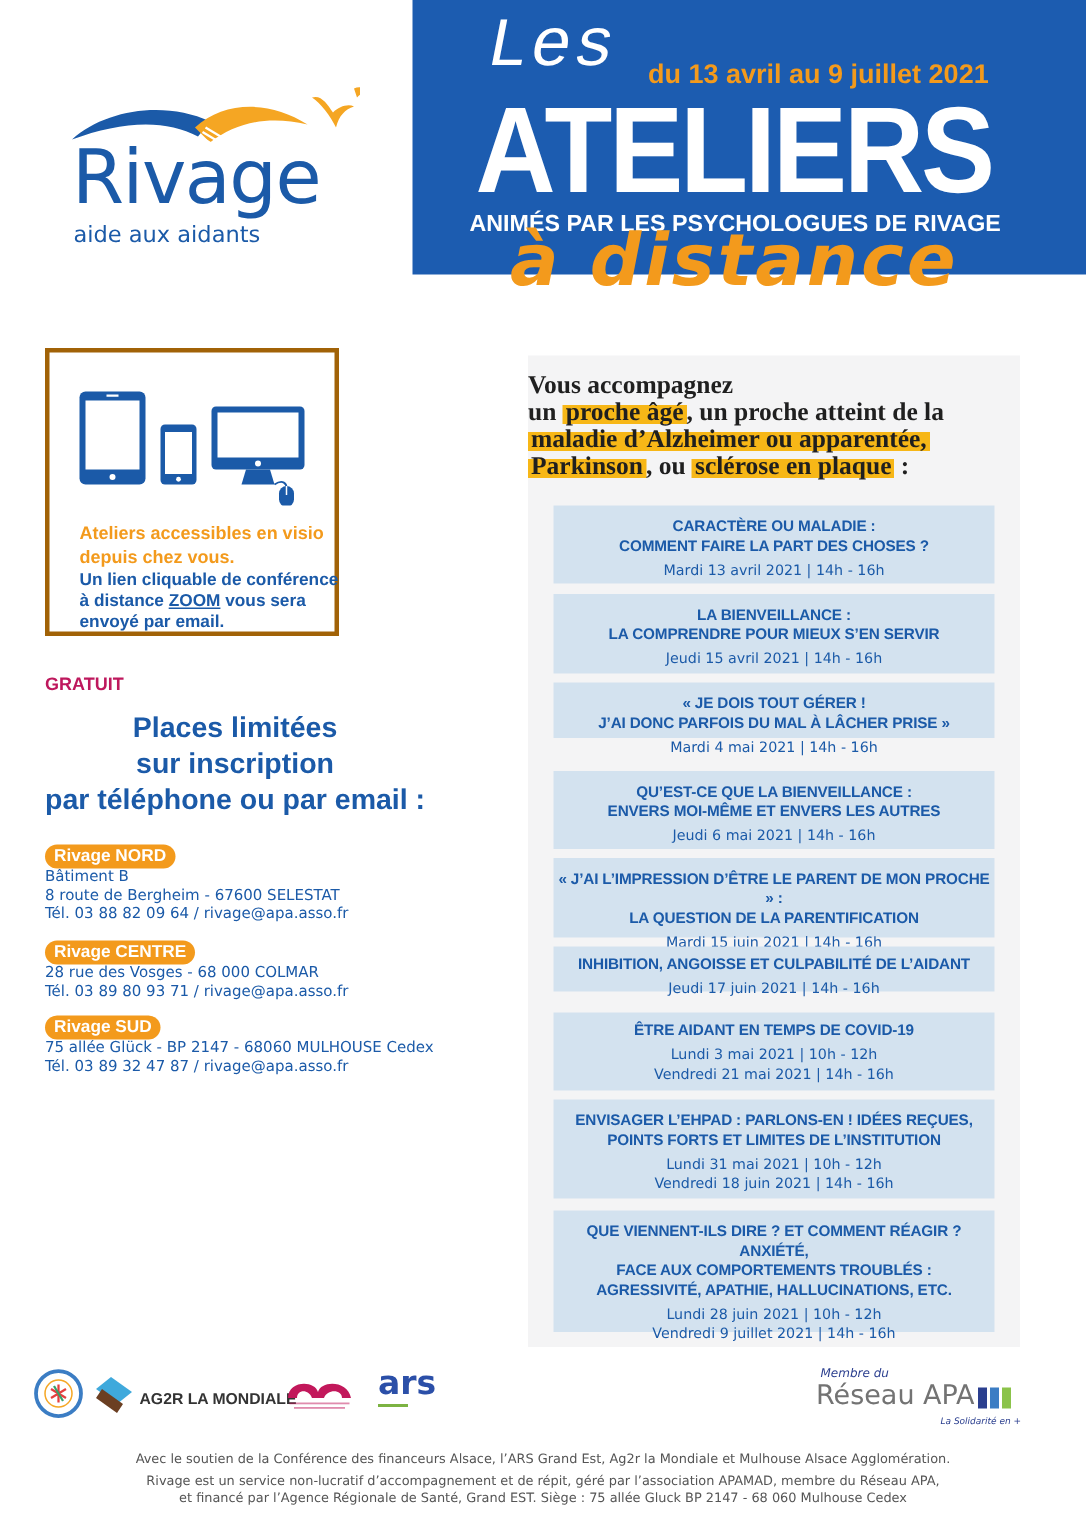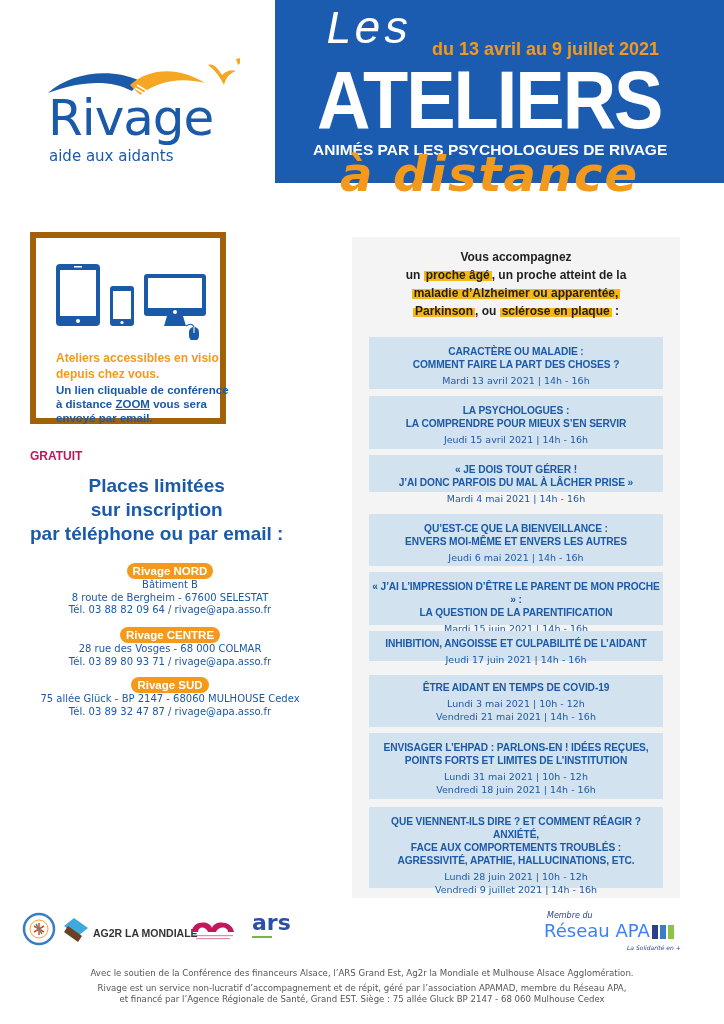--- a/index.html
+++ b/index.html
@@ -10,45 +10,45 @@
   .logo-word{position:absolute;left:8px;top:38px;font-family:"DejaVu Sans",sans-serif;font-size:50px;color:#1b5aa8;letter-spacing:-1px;line-height:1;}
   .logo-sub{position:absolute;left:9px;top:94px;font-family:"DejaVu Sans",sans-serif;font-size:15px;color:#1b5aa8;line-height:1;}
   
   .banner{left:275px;top:0;width:449px;height:183px;background:#1c5cb0;}
   .les{left:325px;top:8px;font-family:Liberation Mono, monospace;font-style:italic;font-size:46px;color:#fff;line-height:1;letter-spacing:1px;}
   .dates{left:432px;top:40px;font-weight:bold;font-size:18px;color:#f39a1c;line-height:1;}
   .ateliers{left:317px;top:60px;font-weight:bold;font-size:74px;color:#fff;line-height:1;letter-spacing:-2px;transform:scaleY(1.1);transform-origin:left top;}
   .animes{left:313px;top:142px;font-weight:bold;font-size:15.5px;color:#fff;line-height:1;}
   .distance{left:340px;top:150px;font-family:"DejaVu Sans",sans-serif;font-style:italic;font-weight:bold;font-size:48px;color:#f39a1c;line-height:1;letter-spacing:2px;}
   
-  .devbox{left:30px;top:232px;width:196px;height:192px;border:6px solid #a16207;background:#fff;box-sizing:border-box;padding-left:20px;}
+  .devbox{left:30px;top:232px;width:196px;height:192px;border:3px solid #a16207;background:#fff;box-sizing:border-box;padding-left:20px;}
   .devsvg{position:absolute;left:18px;top:18px;}
   .dev-orange{position:absolute;left:20px;top:112px;width:170px;font-weight:bold;font-size:12px;color:#f39a1c;line-height:16px;}
   .dev-blue{position:absolute;left:20px;top:145px;width:175px;font-weight:bold;font-size:11.5px;color:#1b5aa8;line-height:14px;}
   .zoom-word{text-decoration:underline;}
   
   .gratuit{left:30px;top:450px;font-weight:bold;font-size:12px;color:#be185d;line-height:1;}
   .places{left:30px;top:474px;font-weight:bold;font-size:19px;color:#1b5aa8;line-height:24px;text-align:center;}
   
-  .site{left:30px;width:280px;text-align:center;}
+  .site{left:30px;width:280px;}
   .site-tag{display:inline-block;background:#f39a1c;color:#fff;font-weight:bold;font-size:11.5px;line-height:14px;padding:1px 6px;border-radius:8px;}
   .site-line{font-family:"DejaVu Sans",sans-serif;font-size:10px;color:#1b5aa8;line-height:12.5px;white-space:nowrap;}
   
   .panel{left:352px;top:237px;width:328px;height:661px;background:#f4f4f5;}
-  .intro{left:352px;top:248px;width:328px;text-align:center;font-weight:bold;font-size:12px;color:#1f1f1f;line-height:18px;}
+  .intro{left:352px;top:248px;width:328px;font-weight:bold;font-size:17px;color:#1f1f1f;line-height:18px;font-family:Liberation Serif, serif;}
   .hl{background:linear-gradient(transparent 25%,#f7b717 25%,#f7b717 92%,transparent 92%);padding:0 2px;}
   .card{position:absolute;left:369px;width:294px;background:#d3e2ef;text-align:center;box-sizing:border-box;padding-top:8px;}
   .card-title{font-weight:bold;font-size:10.2px;color:#1b5aa8;line-height:13px;letter-spacing:-0.1px;}
   .card-date{font-family:"DejaVu Sans",sans-serif;font-size:9.5px;color:#1b5aa8;line-height:13px;margin-top:3px;}
   .card-date + .card-date{margin-top:0;}
   
   .flogo{top:912px;}
   .ag2r-text{font-weight:bold;font-size:10.5px;color:#333;}
   .reseau-membre{left:547px;top:911px;font-family:"DejaVu Sans",sans-serif;font-style:italic;font-size:8px;color:#2b3f8f;}
-  .reseau-name{left:544px;top:922px;font-family:"DejaVu Sans",sans-serif;font-size:18px;color:#3b82f6;line-height:1;}
+  .reseau-name{left:544px;top:922px;font-family:"DejaVu Sans",sans-serif;font-size:18px;color:#737373;line-height:1;}
   .reseau-tag{left:627px;top:944px;font-family:"DejaVu Sans",sans-serif;font-style:italic;font-size:6px;color:#2b3f8f;}
   .footnote{left:40px;width:644px;text-align:center;font-family:"DejaVu Sans",sans-serif;font-size:8.6px;color:#555;line-height:11px;}
 </style>
 </head>
 <body>
 
 <div class="abs logo">
   <svg width="200" height="50" viewBox="0 0 200 50" style="position:absolute;left:0;top:0">
     <path d="M8 38 C30 18, 70 12, 100 26 L92 36 C70 24, 40 26, 8 38 Z" fill="#1b5aa8"></path>
     <path d="M90 30 C110 12, 140 12, 165 28 C140 22, 118 26, 100 40 Z" fill="#f5a623"></path>
@@ -127,21 +127,21 @@
   <div><span class="hl">maladie d’Alzheimer ou apparentée,</span></div>
   <div><span class="hl">Parkinson</span><span>, ou </span><span class="hl">sclérose en plaque</span><span> :</span></div>
 </div>
 
 <div class="card" style="top:337px;height:52px">
   <div class="card-title">CARACTÈRE OU MALADIE :</div>
   <div class="card-title">COMMENT FAIRE LA PART DES CHOSES ?</div>
   <div class="card-date">Mardi 13 avril 2021 | 14h - 16h</div>
 </div>
 <div class="card" style="top:396px;height:53px">
-  <div class="card-title">LA PSYCHOLOGUES :</div>
+  <div class="card-title">LA BIENVEILLANCE :</div>
   <div class="card-title">LA COMPRENDRE POUR MIEUX S’EN SERVIR</div>
   <div class="card-date">Jeudi 15 avril 2021 | 14h - 16h</div>
 </div>
 <div class="card" style="top:455px;height:37px">
   <div class="card-title">« JE DOIS TOUT GÉRER !</div>
   <div class="card-title">J’AI DONC PARFOIS DU MAL À LÂCHER PRISE »</div>
   <div class="card-date">Mardi 4 mai 2021 | 14h - 16h</div>
 </div>
 <div class="card" style="top:514px;height:52px">
   <div class="card-title">QU’EST-CE QUE LA BIENVEILLANCE :</div>

